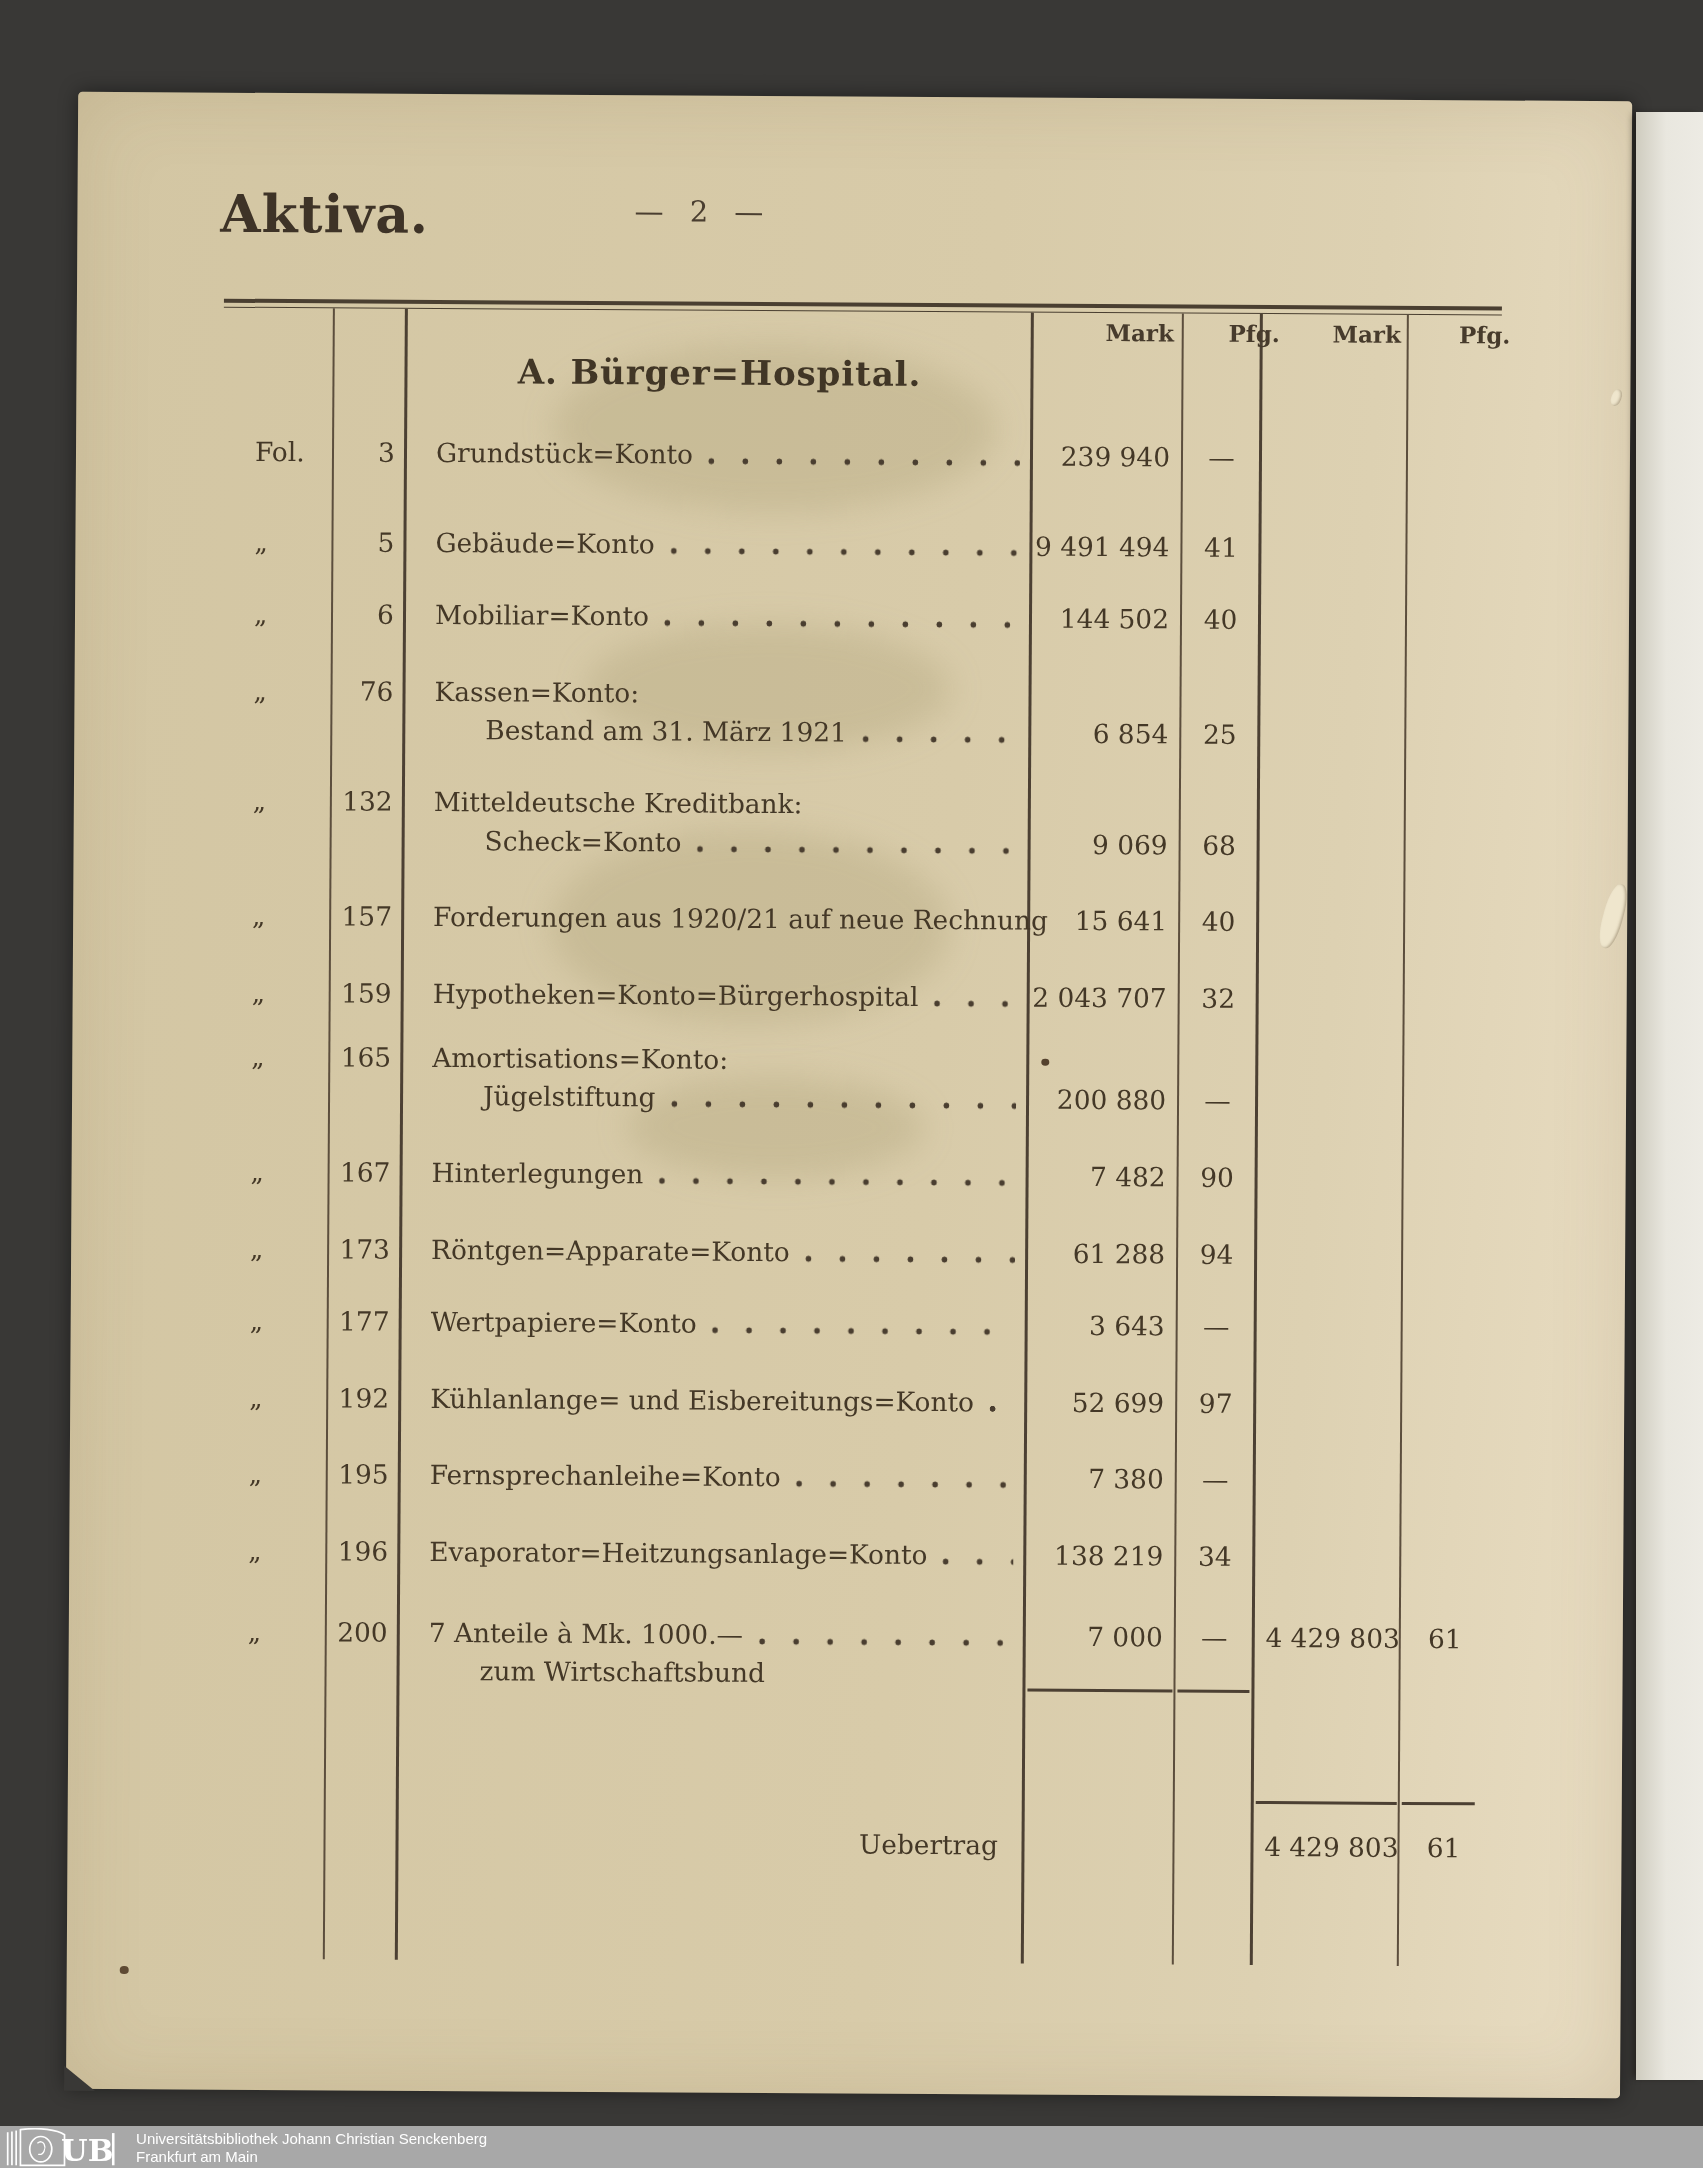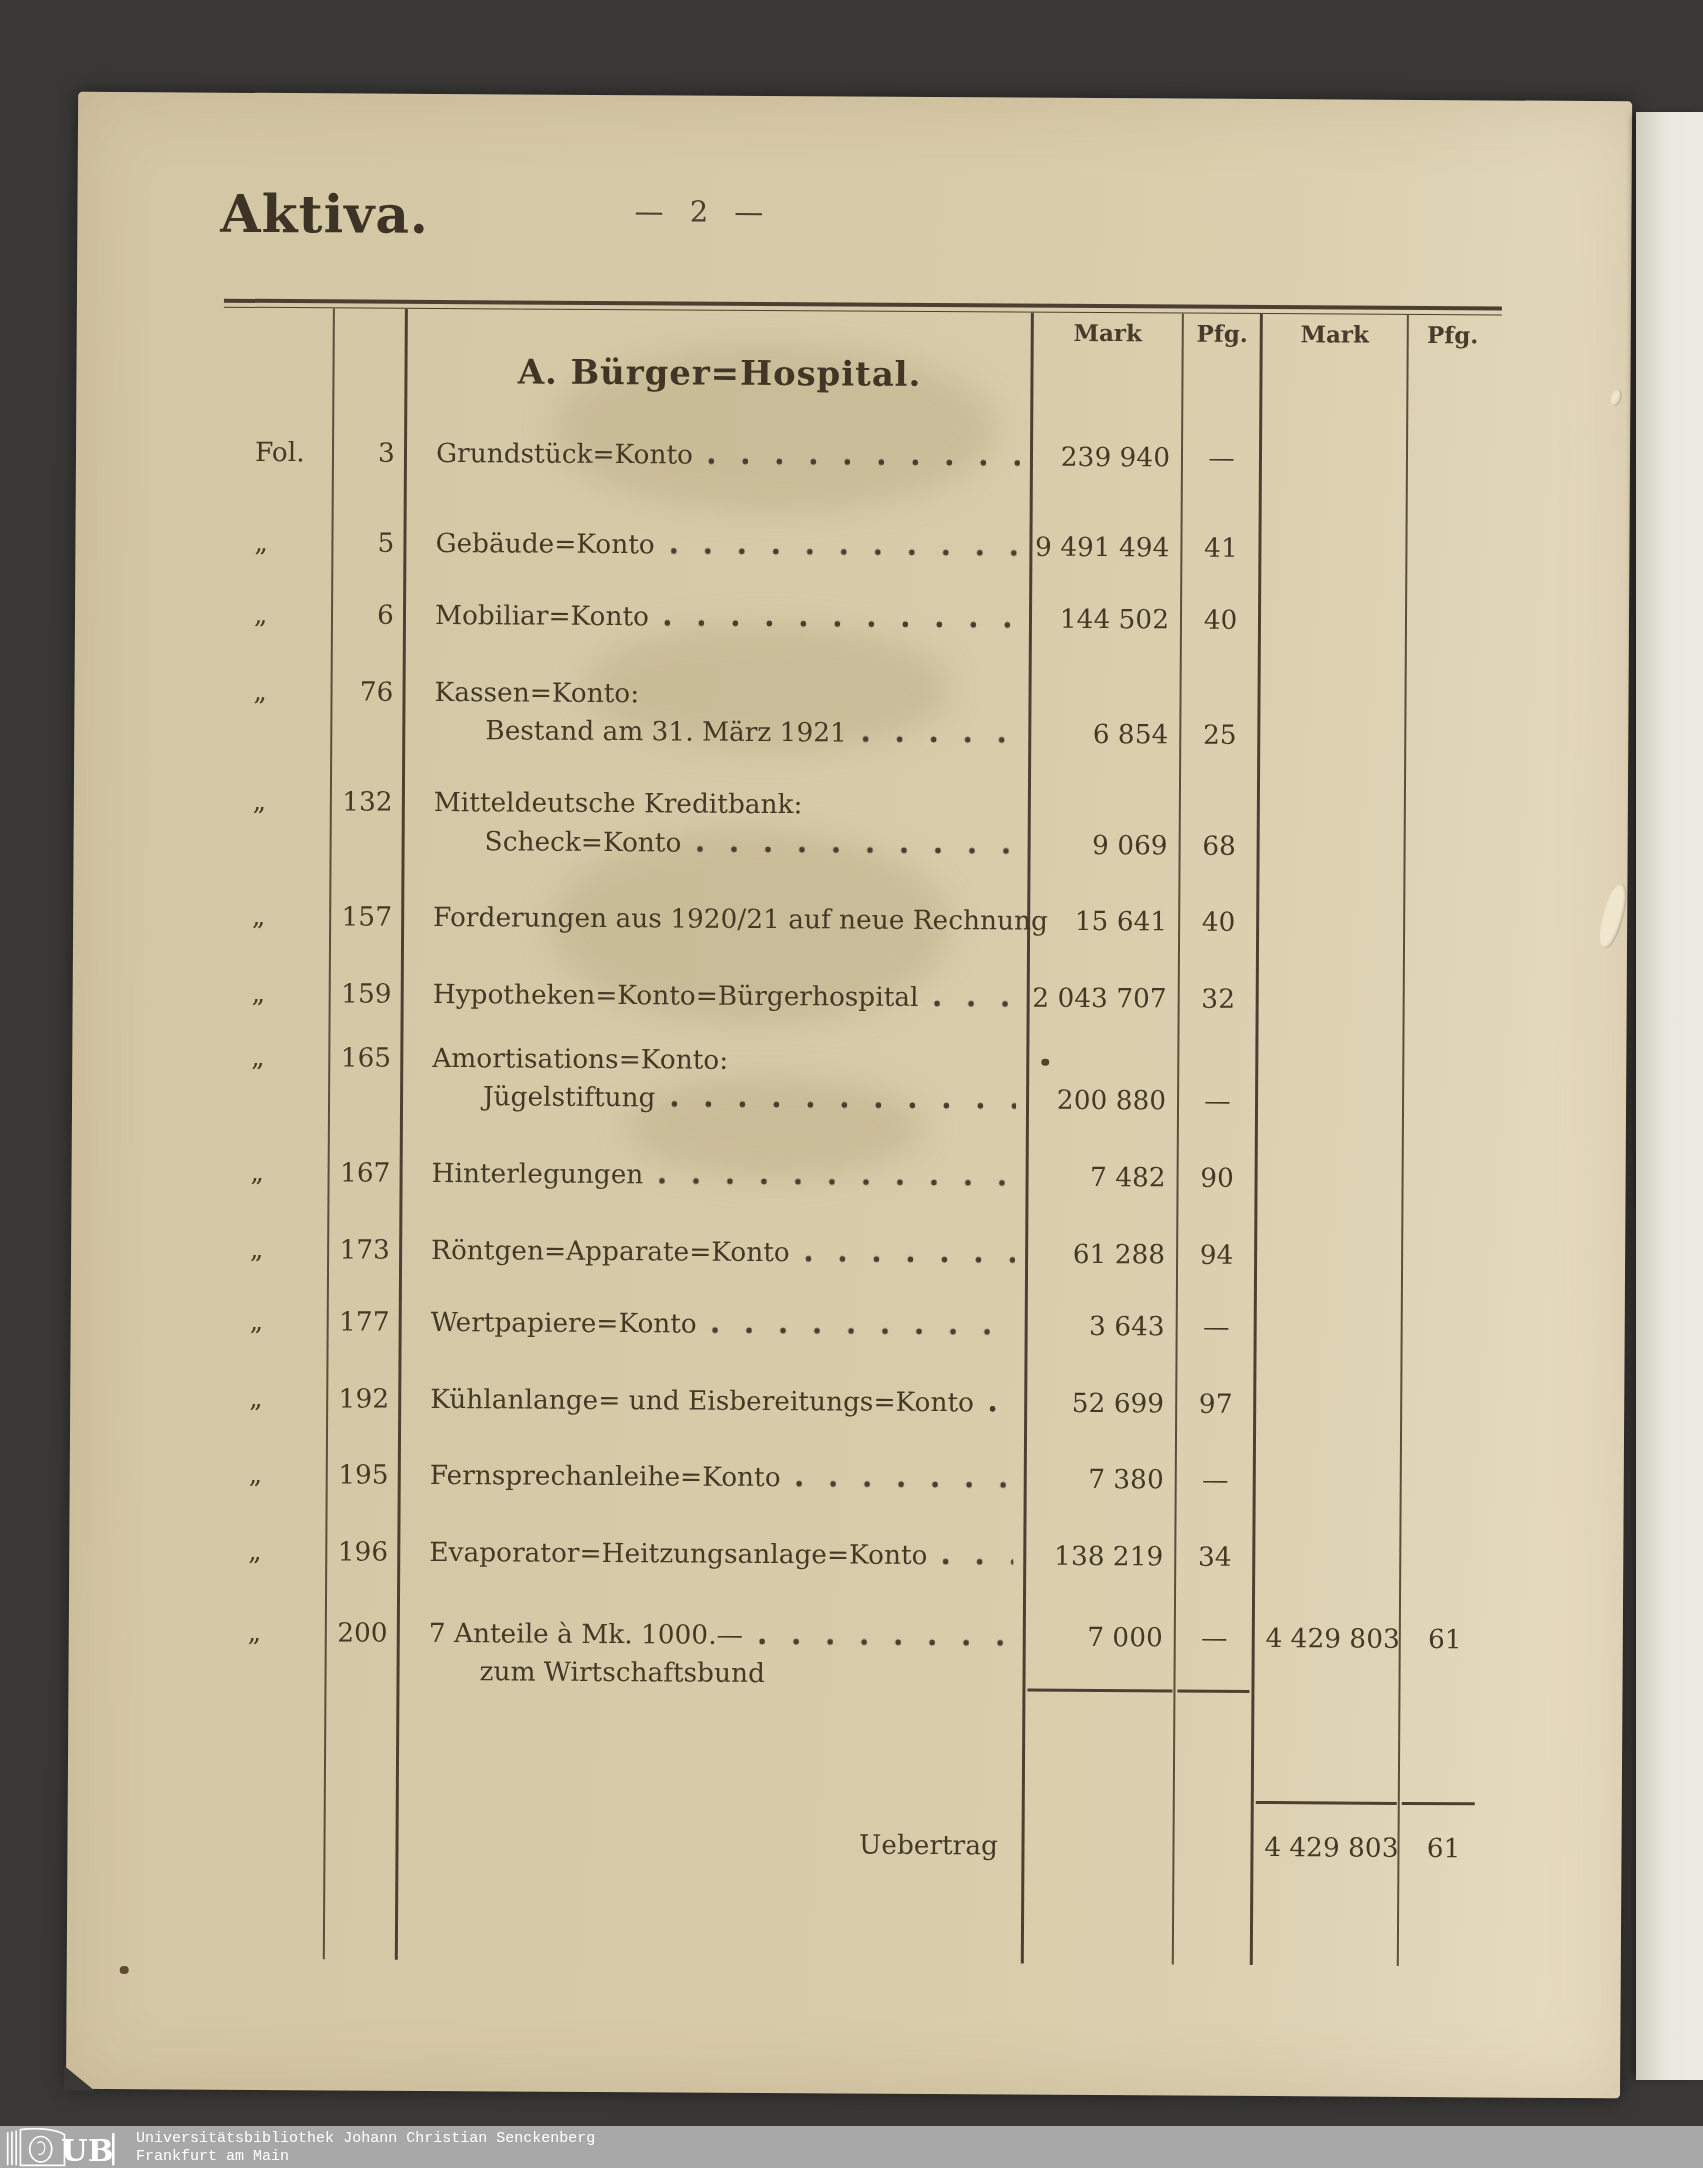--- a/index.html
+++ b/index.html
@@ -33,21 +33,21 @@
   .vline{position:absolute;top:8.5px;height:1651px;background:#5c4e3d;}
   .vline.thick{background:#4c4033;}
   .v1{left:106px;width:1.7px}
   .v2{left:178px;width:2.6px}
   .v3{left:804px;width:2.6px}
   .v4{left:955px;width:1.7px}
   .v5{left:1033px;width:3.4px}
   .v6{left:1180px;width:1.7px}
 
   .hdr{position:absolute;top:12px;height:34px;line-height:34px;text-align:center;
-    font-size:23px;font-weight:bold;color:#473b2c;}
+    font-size:23px;font-weight:bold;color:#473b2c;margin-left:32px;}
   .h1{left:806px;width:150px}.h2{left:956px;width:79px}
   .h3{left:1035px;width:146px}.h4{left:1181px;width:90px}
   .hdr,.cell{position:absolute;}
 
   .section-title{position:absolute;left:180px;width:626px;top:51px;height:44px;
     font-size:34px;font-weight:bold;text-align:center;letter-spacing:0.9px;color:#413626;}
 
   .trow{position:absolute;left:0;width:1271px;height:43px;line-height:43px;font-size:26.4px;}
   .cell{top:0;height:43px;white-space:nowrap;box-sizing:border-box;}
   .c-fol{left:0;width:107px;padding-left:29px;}
@@ -75,21 +75,21 @@
 
   
   .page2{position:absolute;left:1636px;top:112px;width:67px;height:1968px;
     background:linear-gradient(to right,#cfccbf,#e9e7df 45%,#edebe4);
     box-shadow:-5.1px 0 6.8px -1.7px rgba(20,15,10,0.55);}
 
   
   .footer{position:absolute;left:0;bottom:0;width:1704px;height:43px;background:#a8a8a8;
     display:flex;align-items:center;}
   .footer svg{margin-left:5.1px;flex:0 0 auto;}
-  .footer-text{margin-left:12px;font-family:Liberation Mono, monospace;color:#ffffff;
+  .footer-text{margin-left:12px;font-family:Liberation Sans, sans-serif;color:#ffffff;
     font-size:15px;line-height:18px;}
 </style>
 </head>
 <body>
 
 <div class="stage">
 
   <div class="page">
 
     <div class="blob" style="left:477px;top:247px;width:443px;height:170px;"></div>

